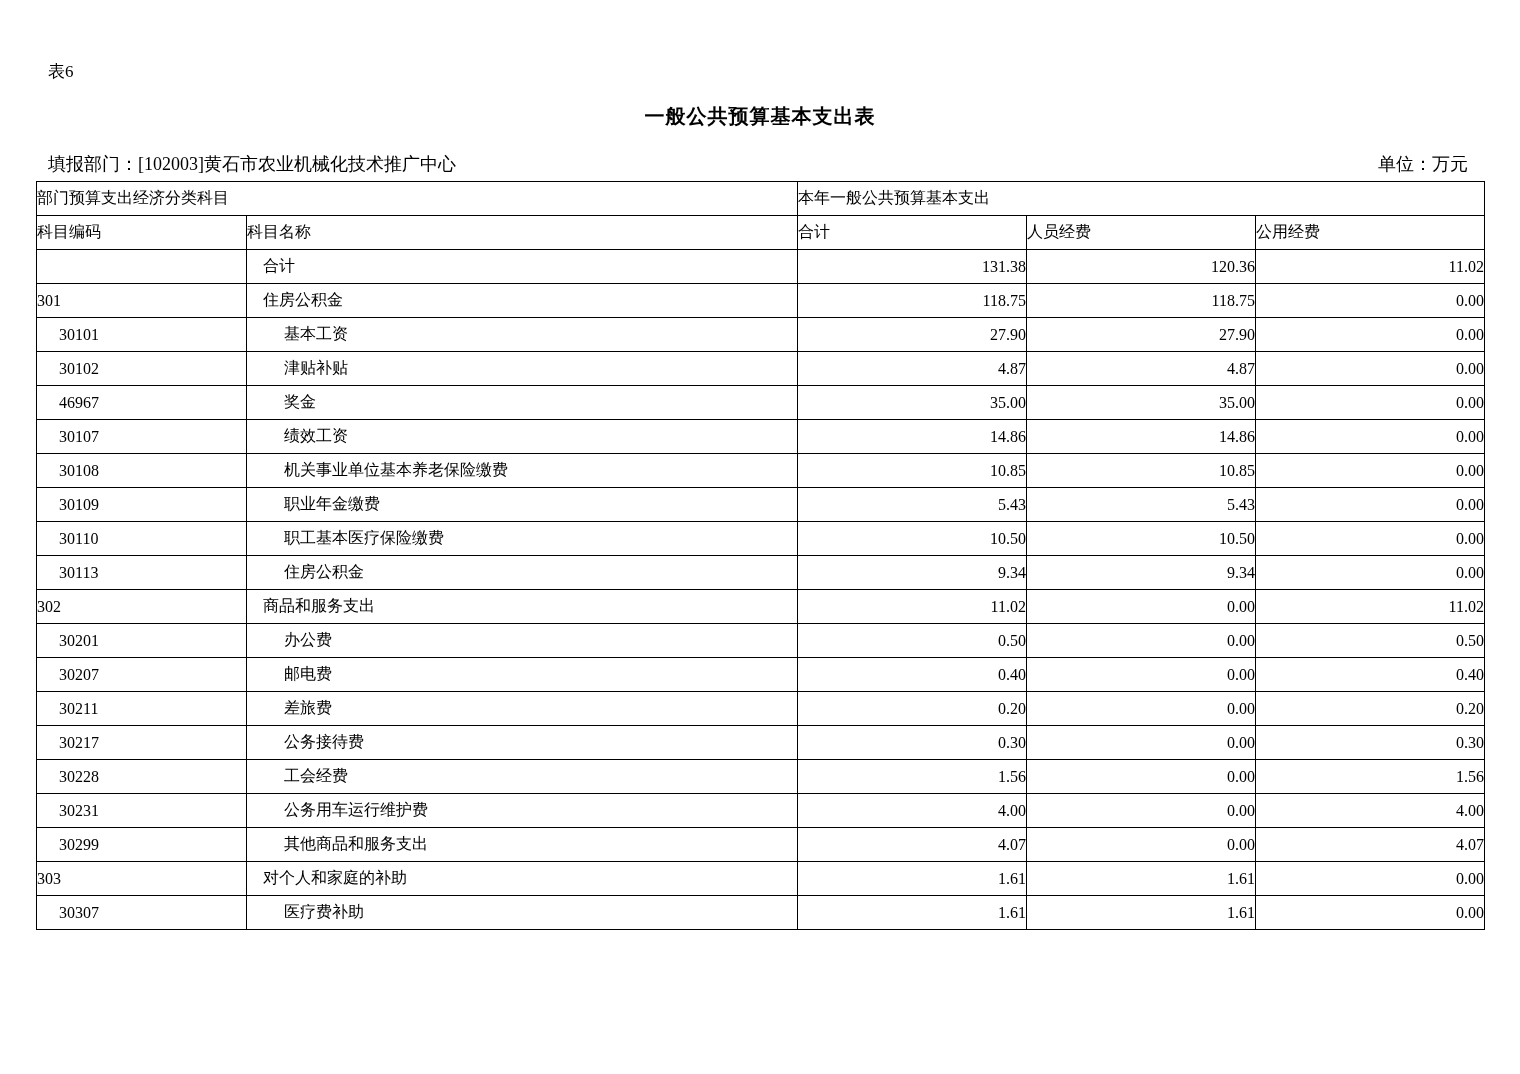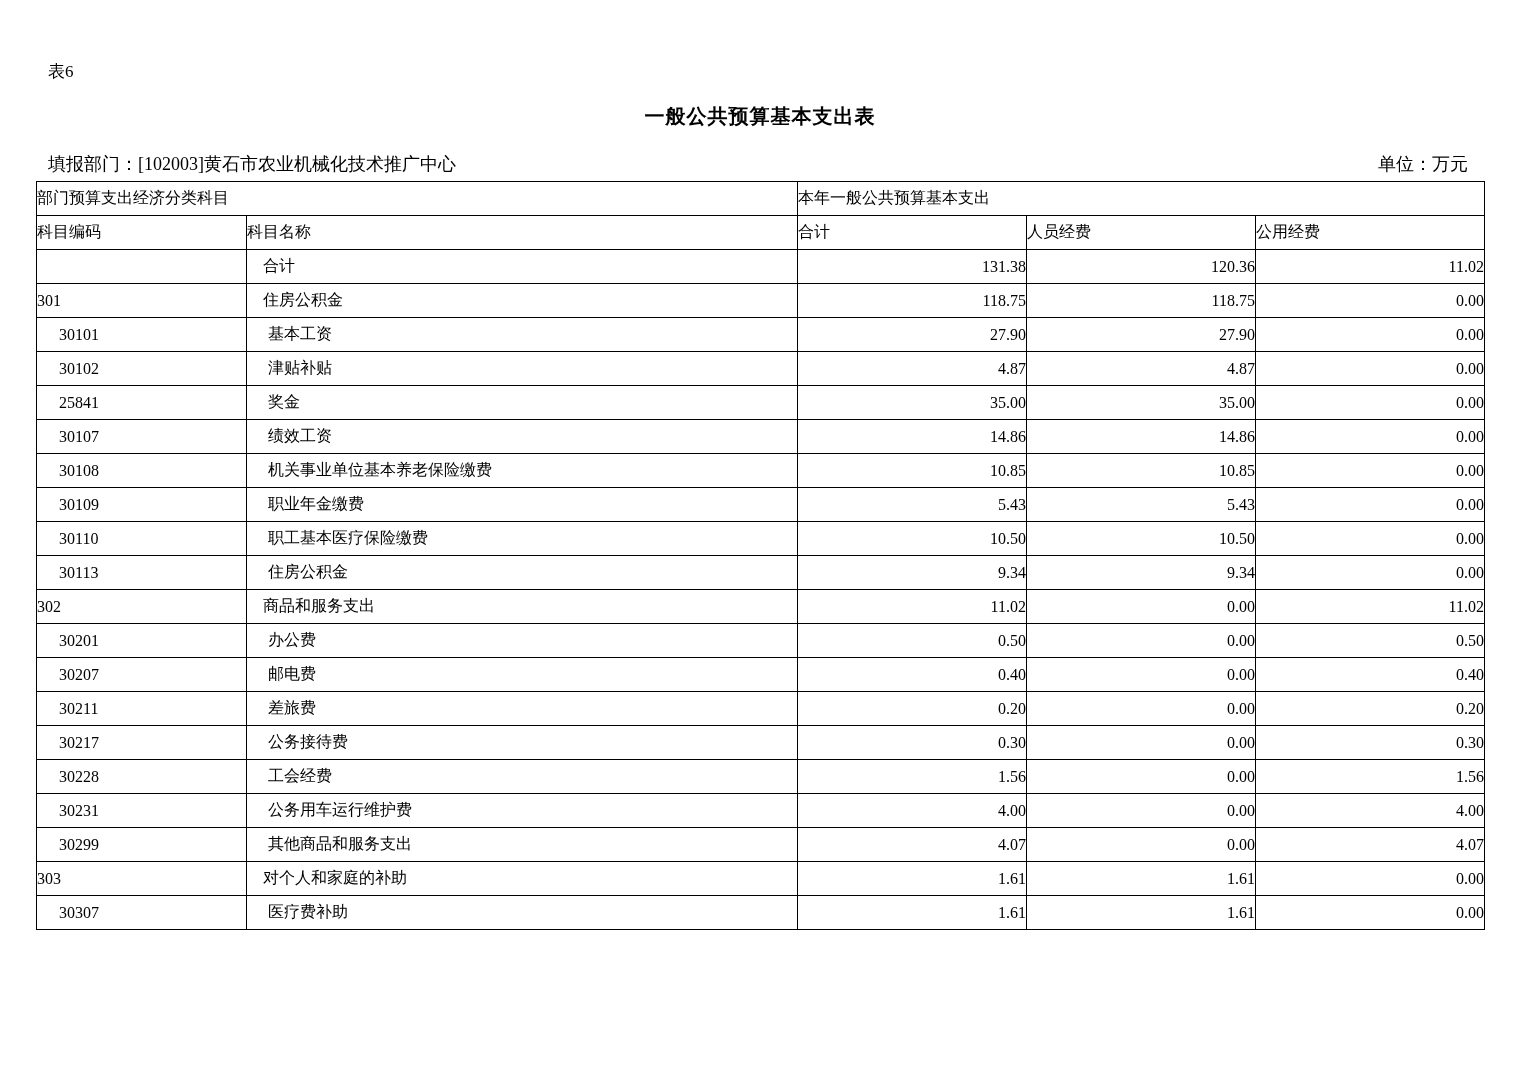--- a/index.html
+++ b/index.html
@@ -94,21 +94,21 @@
   .cell-code {
     text-align: left;
     padding-left: 14px;
   }
   .cell-code.indent { padding-left: 22px; }
   .cell-name {
     text-align: left;
     padding-left: 16px;
   }
   .cell-name.lvl0 { padding-left: 16px; }
-  .cell-name.lvl1 { padding-left: 21px; }
+  .cell-name.lvl1 { padding-left: 37px; }
   .bold { font-weight: bold; }
 </style>
 </head>
 <body>
 
 <div class="page">
 
   <div class="form-no">表6</div>
 
   <div class="doc-title">一般公共预算基本支出表</div>
@@ -162,21 +162,21 @@
           <td class="cell-num">0.00</td>
         </tr>
         <tr>
           <td class="cell-code indent">30102</td>
           <td class="cell-name lvl1">津贴补贴</td>
           <td class="cell-num">4.87</td>
           <td class="cell-num">4.87</td>
           <td class="cell-num">0.00</td>
         </tr>
         <tr>
-          <td class="cell-code indent">25841</td>
+          <td class="cell-code indent">46967</td>
           <td class="cell-name lvl1">奖金</td>
           <td class="cell-num">35.00</td>
           <td class="cell-num">35.00</td>
           <td class="cell-num">0.00</td>
         </tr>
         <tr>
           <td class="cell-code indent">30107</td>
           <td class="cell-name lvl1">绩效工资</td>
           <td class="cell-num">14.86</td>
           <td class="cell-num">14.86</td>

